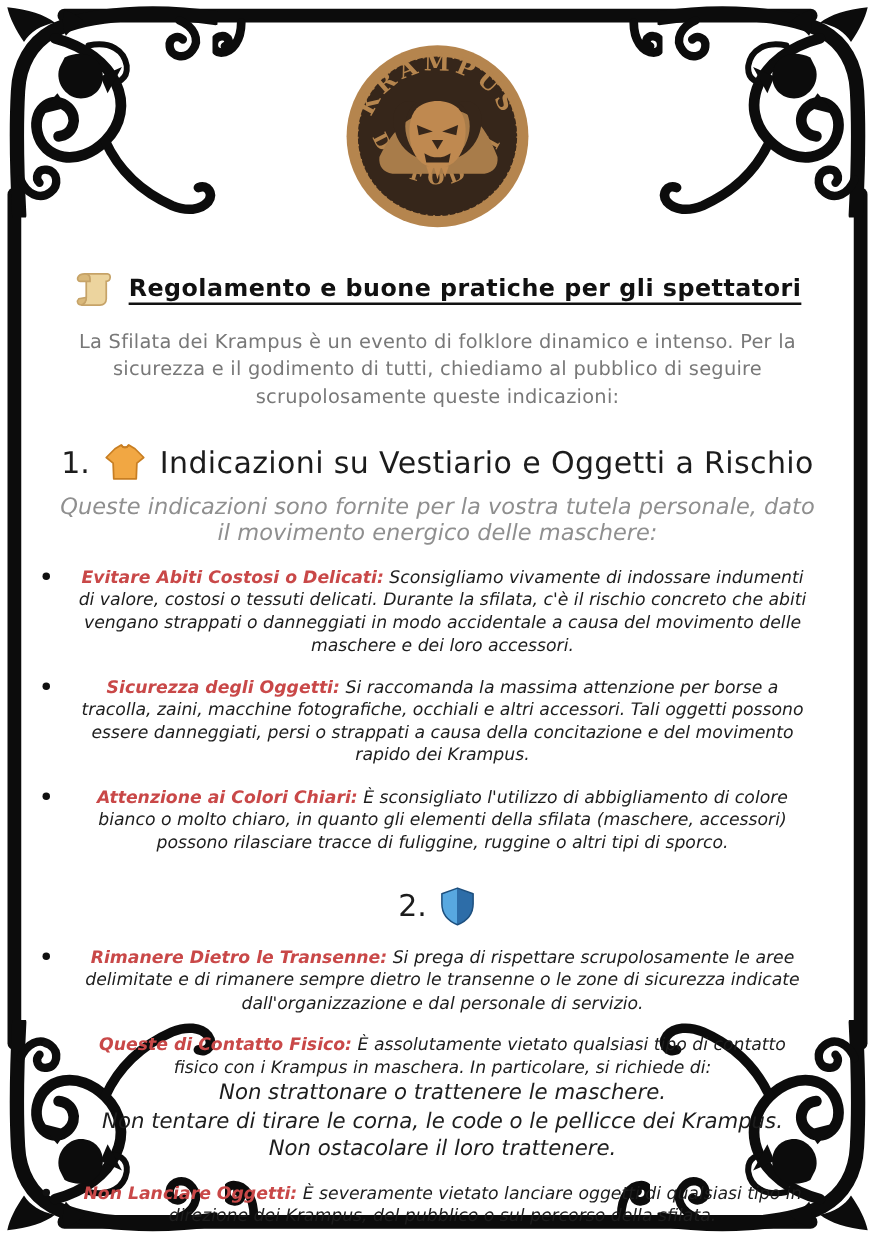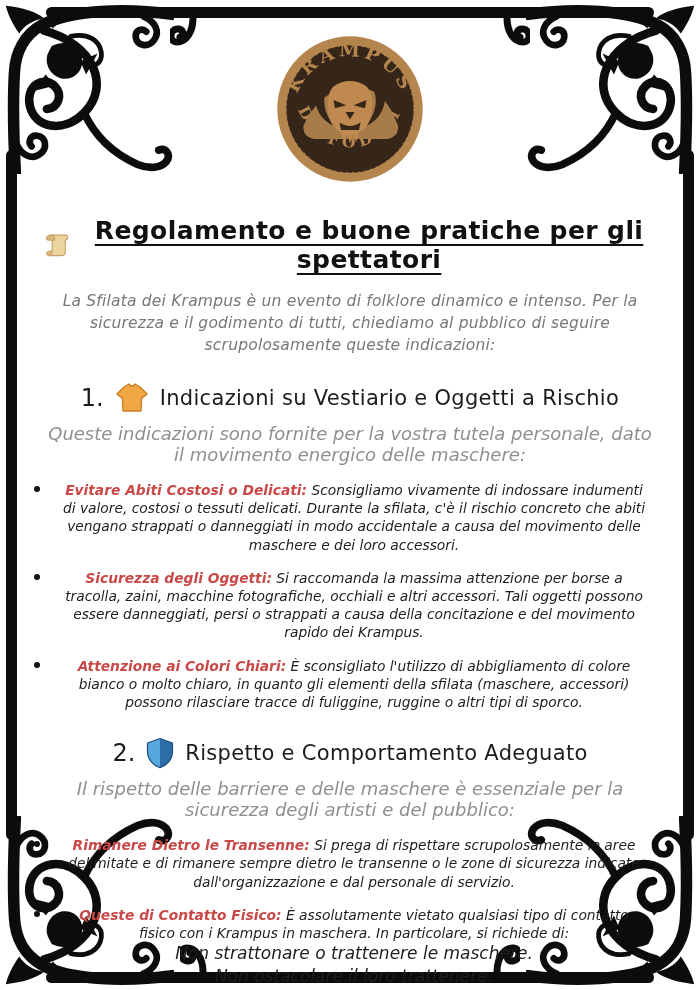--- a/index.html
+++ b/index.html
@@ -22,30 +22,30 @@
   .curl{position:absolute;width:46px;height:42px;}
   .curl.t1{top:15px;left:170px;}
   .curl.t2{top:15px;right:170px;transform:scaleX(-1);}
   .curl.b1{bottom:15px;left:180px;transform:scaleY(-1);}
   .curl.b2{bottom:15px;right:180px;transform:scale(-1,-1);}
   
   .content{position:absolute;left:44px;right:44px;top:0;bottom:0;text-align:center;}
   .logo{width:162px;height:150px;margin:34px auto 0;display:block;}
   .title-row{display:flex;align-items:center;justify-content:center;gap:12px;margin-top:32px;}
   .title{
-    font-size:25px;font-weight:bold;letter-spacing:.4px;color:#111;
+    font-size:19px;font-weight:bold;letter-spacing:.4px;color:#111;
     text-decoration:underline;text-underline-offset:5px;text-decoration-thickness:2px;
   }
   .intro{
     margin:16px 2px 12px;font-size:15.5px;line-height:1.42;color:#787878;
-    font-style:italic;letter-spacing:.2px;
+    letter-spacing:.2px;
   }
   .section-head{display:flex;align-items:center;justify-content:center;gap:10px;margin-top:26px;}
   .section-head .num{font-size:24px;color:#1c1c1c;}
-  .section-head .head{font-size:21px;color:#1c1c1c;letter-spacing:.3px;}
+  .section-head .head{font-size:24px;color:#1c1c1c;letter-spacing:.3px;}
   .section-note{margin-top:9px;font-size:18px;font-style:italic;color:#8f8f8f;}
   .bullets{margin:16px 8px 0 16px;text-align:center;}
   .bullet{position:relative;margin:0 0 15px 0;font-size:13.8px;line-height:1.32;font-style:italic;color:#1d1d1d;}
   .bullet .dot{
     position:absolute;left:-26px;top:5px;width:6px;height:6px;border-radius:50%;
     background:#111;
   }
   .lead{color:#c94848;font-weight:bold;}
   .subline{font-size:17px;line-height:1.32;}
   .ticon{display:inline-block;vertical-align:middle;}
@@ -182,35 +182,34 @@
       <defs>
         <linearGradient id="shgrad" x1="0" y1="0" x2="1" y2="0">
           <stop offset="0" stop-color="#58a8e0"></stop>
           <stop offset="0.5" stop-color="#58a8e0"></stop>
           <stop offset="0.5" stop-color="#2d6da8"></stop>
           <stop offset="1" stop-color="#2d6da8"></stop>
         </linearGradient>
       </defs>
       <path d="M15,1.5 L27.5,6 V14 C27.5,22.5 22.5,27.8 15,30.8 C7.5,27.8 2.5,22.5 2.5,14 V6 Z" fill="url(#shgrad)" stroke="#1d4f7e" stroke-width="1.2" stroke-linejoin="round"></path>
     </svg>
-    <span class="head">Rispetto e Comportamento Adeguato</span>
-  </div>
-  <div class="section-note">Il rispetto delle barriere e delle maschere è essenziale per la sicurezza degli artisti e del pubblico:</div>
+  </div>
 
   <div class="bullets">
     <div class="bullet">
       <span class="dot"></span>
       <span class="lead">Rimanere Dietro le Transenne:</span>
       <span>Si prega di rispettare scrupolosamente le aree delimitate e di rimanere sempre dietro le transenne o le zone di sicurezza indicate dall'organizzazione e dal personale di servizio.</span>
     </div>
     <div class="bullet">
       <span class="dot"></span>
       <span class="lead">Queste di Contatto Fisico:</span>
       <span>È assolutamente vietato qualsiasi tipo di contatto fisico con i Krampus in maschera. In particolare, si richiede di:</span>
       <div class="subline">Non strattonare o trattenere le maschere.</div>
+      <div class="subline">Non tentare di tirare le corna, le code o le pellicce dei Krampus.</div>
       <div class="subline">Non ostacolare il loro trattenere.</div>
     </div>
     <div class="bullet">
       <span class="dot"></span>
       <span class="lead">Non Lanciare Oggetti:</span>
       <span>È severamente vietato lanciare oggetti di qualsiasi tipo in direzione dei Krampus, del pubblico o sul percorso della sfilata.</span>
     </div>
   </div>
 
 </div>

